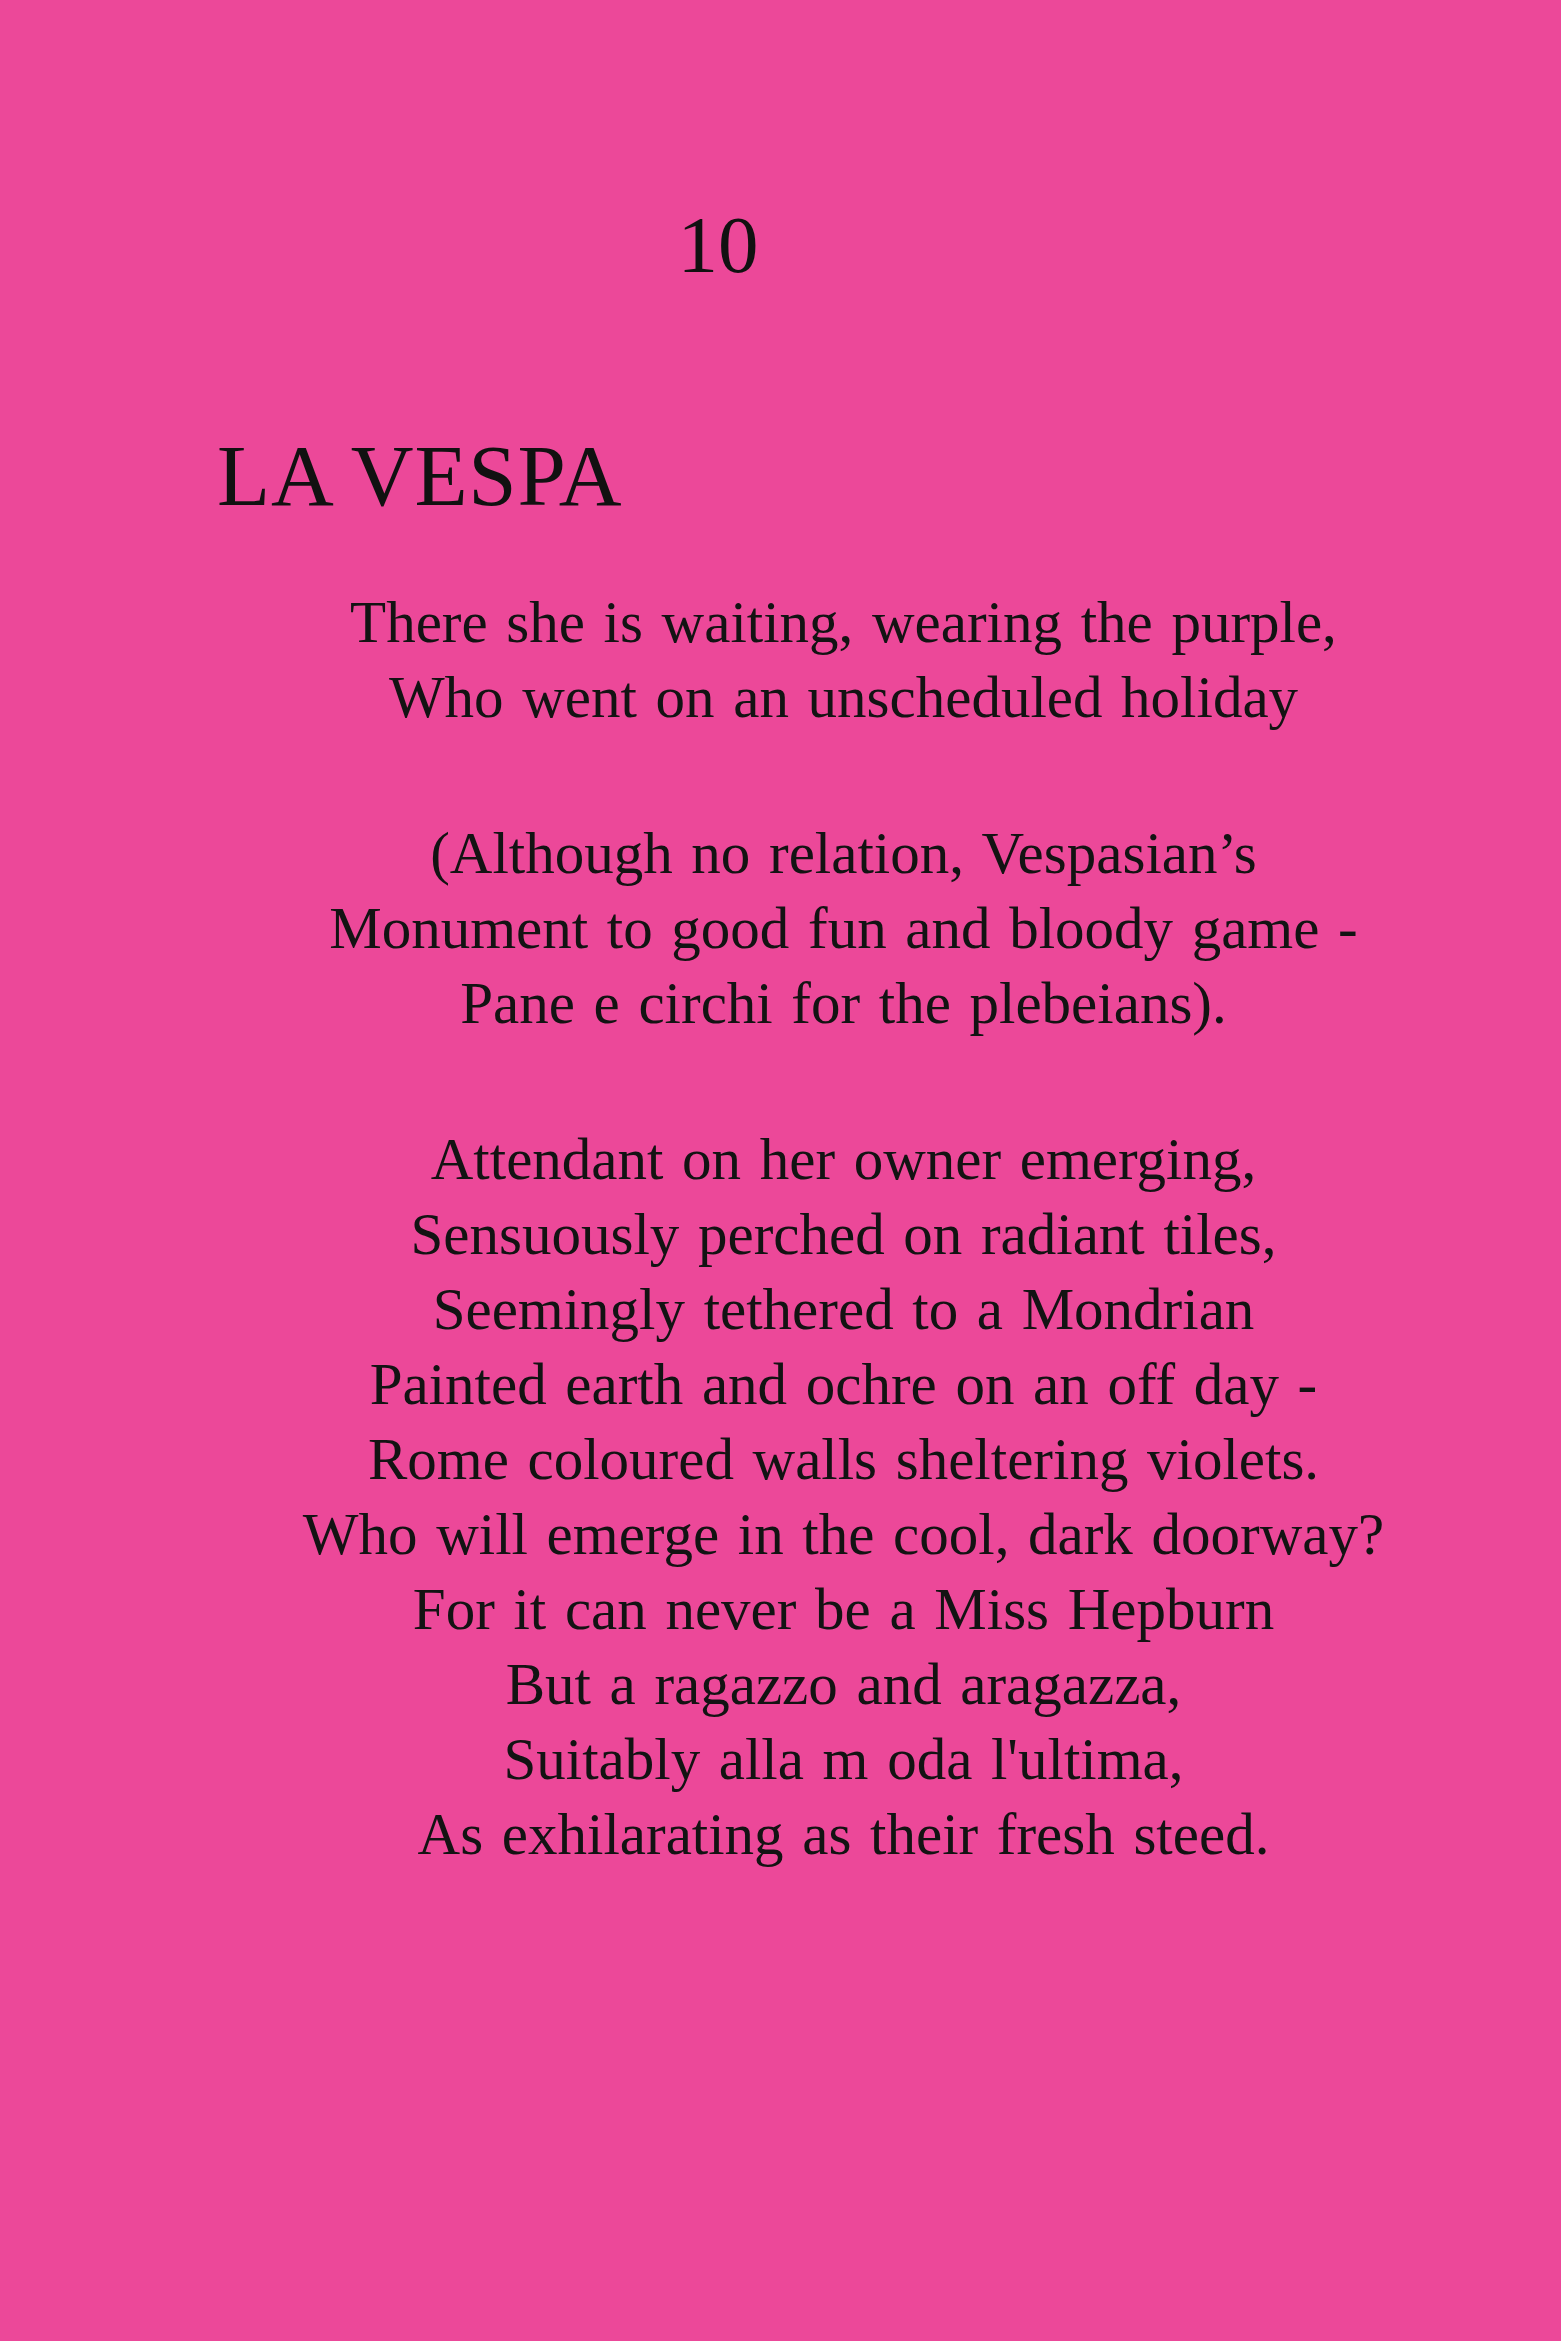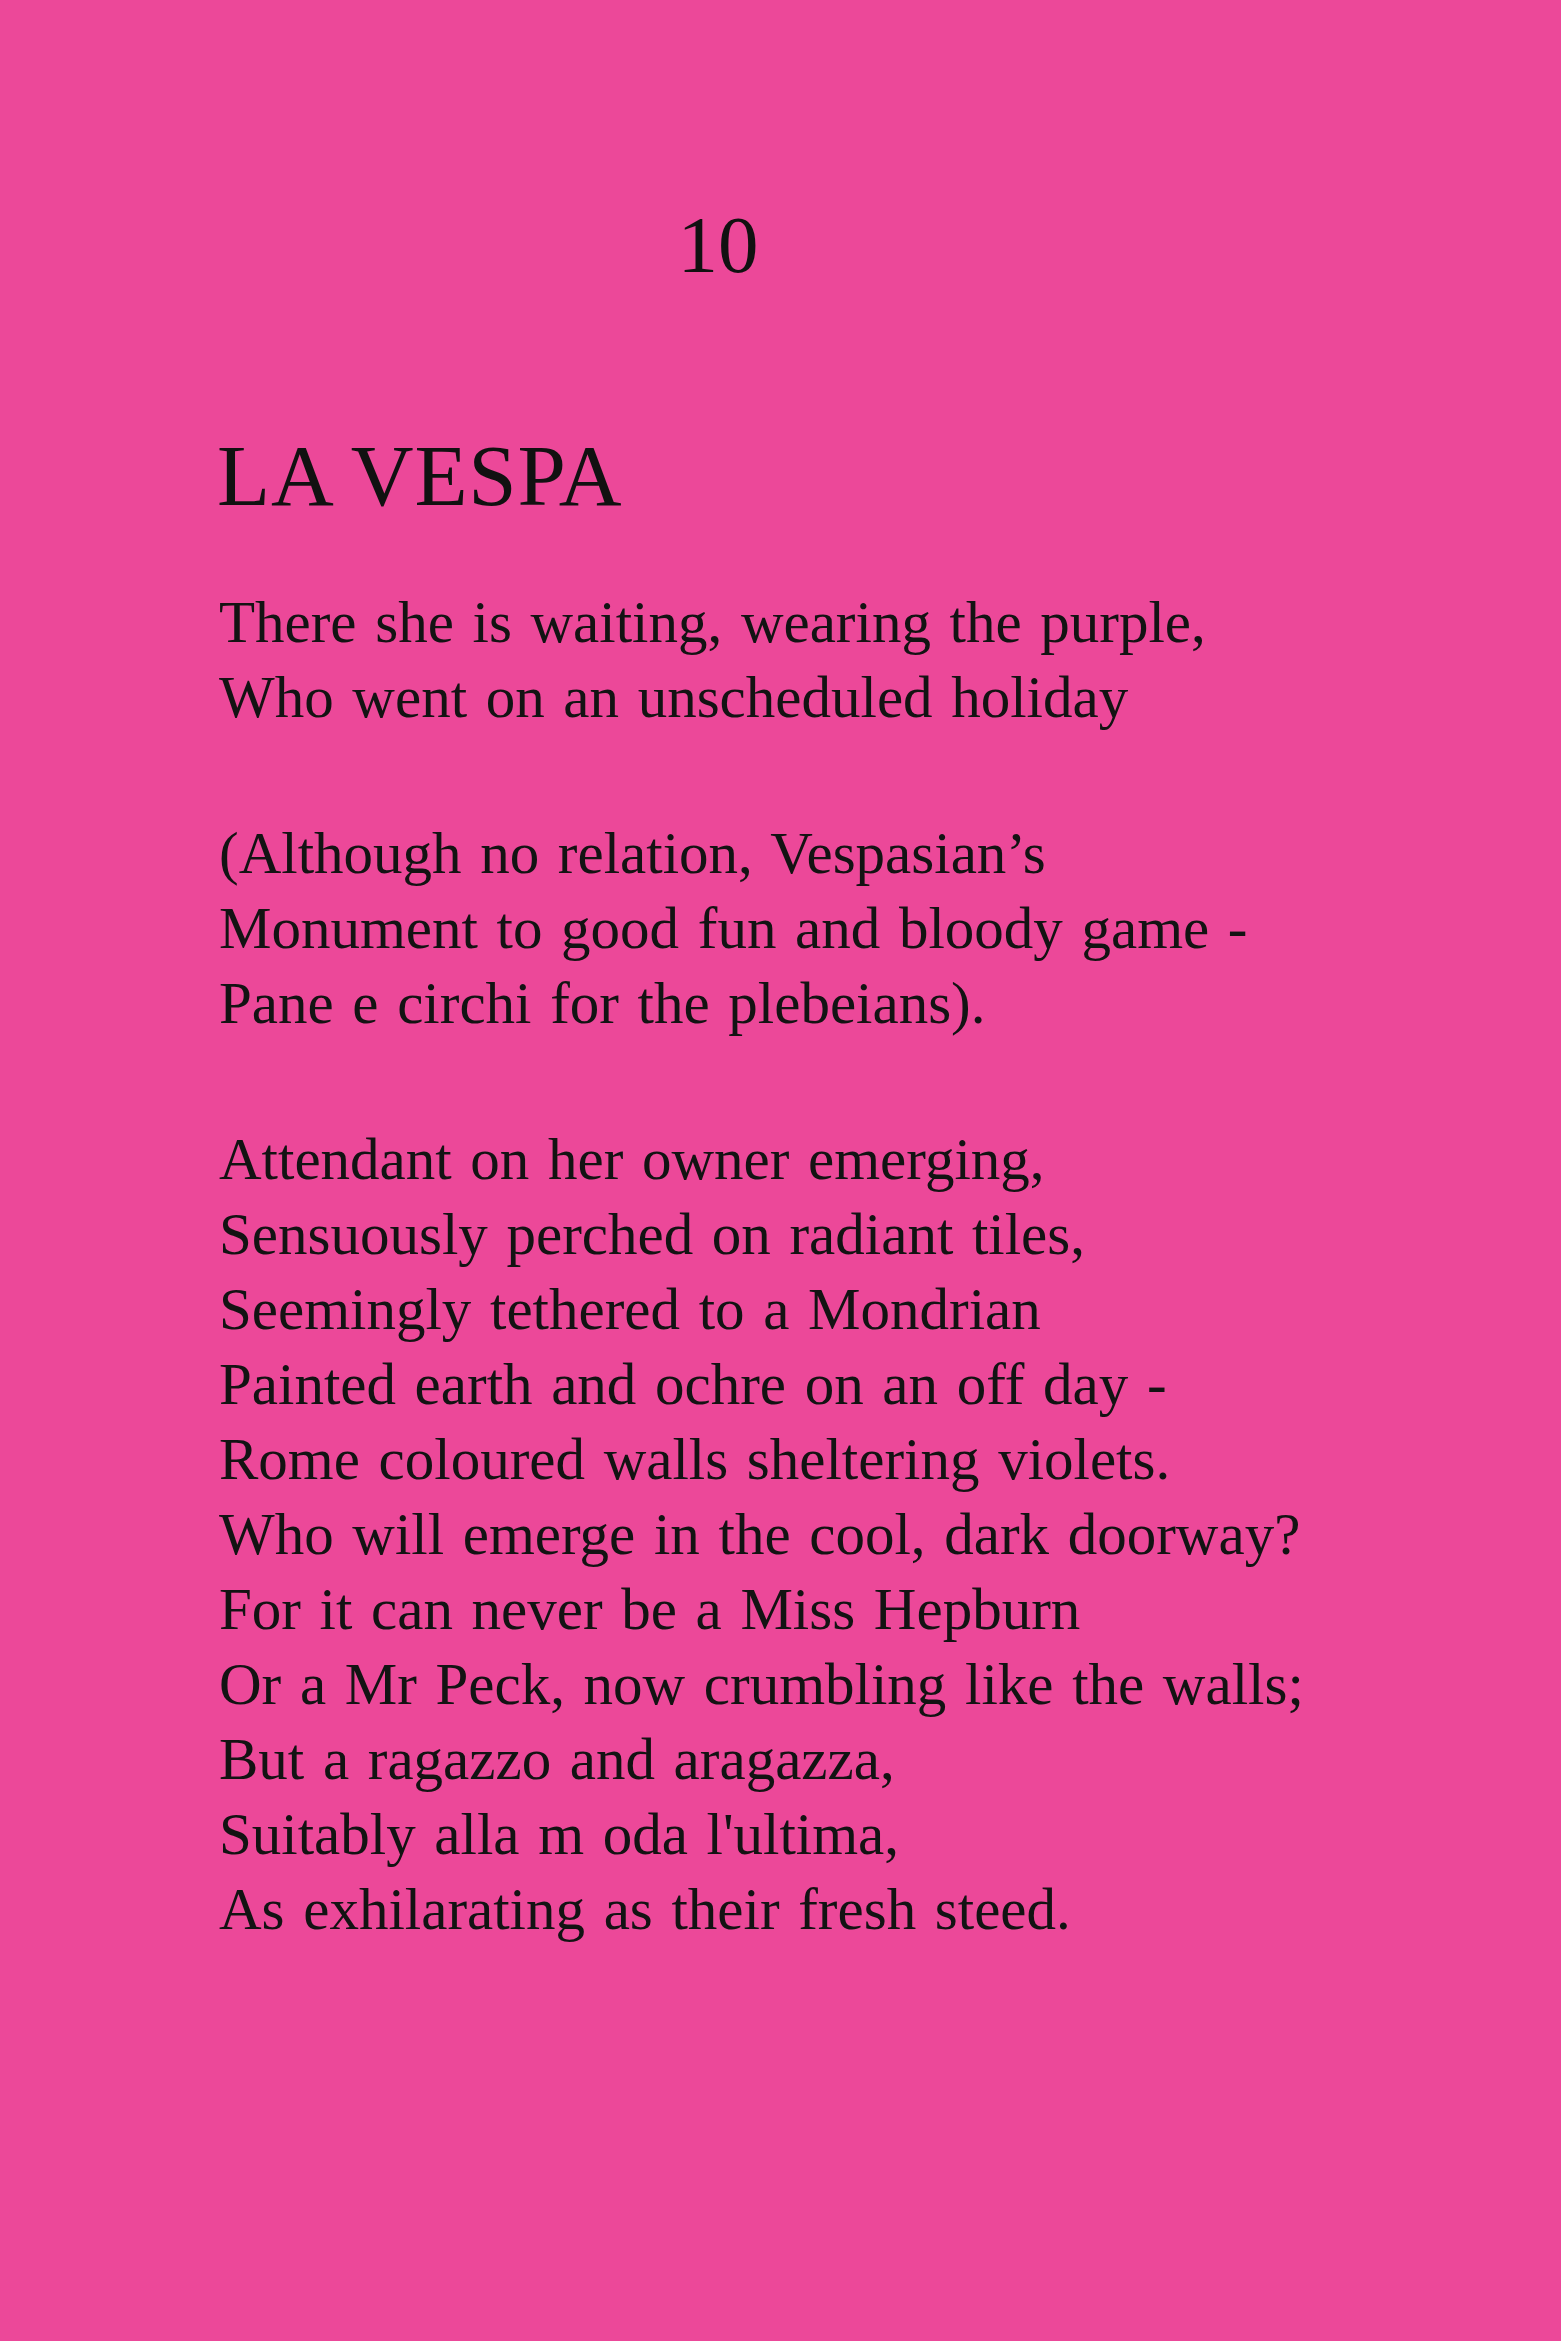--- a/index.html
+++ b/index.html
@@ -46,20 +46,21 @@
     font-size: 59px;
     line-height: 75px;
     word-spacing: 3.9px;
     color: #131313;
   }
   .stanza {
     margin: 0 0 81px 0;
   }
   .line {
     white-space: nowrap;
+    text-align: center;
   }
 </style>
 </head>
 <body>
 
 <div class="page">
 
   <div class="page-number">10</div>
 
   <h1 class="poem-title">LA VESPA</h1>
@@ -78,21 +79,20 @@
     </div>
 
     <div class="stanza">
       <div class="line">Attendant on her owner emerging,</div>
       <div class="line">Sensuously perched on radiant tiles,</div>
       <div class="line">Seemingly tethered to a Mondrian</div>
       <div class="line">Painted earth and ochre on an off day -</div>
       <div class="line">Rome coloured walls sheltering violets.</div>
       <div class="line">Who will emerge in the cool, dark doorway?</div>
       <div class="line">For it can never be a Miss Hepburn</div>
-      <div class="line">Or a Mr Peck, now crumbling like the walls;</div>
       <div class="line">But a ragazzo and aragazza,</div>
       <div class="line">Suitably alla m oda l'ultima,</div>
       <div class="line">As exhilarating as their fresh steed.</div>
     </div>
 
   </div>
 </div>
 
 
 </body></html>

